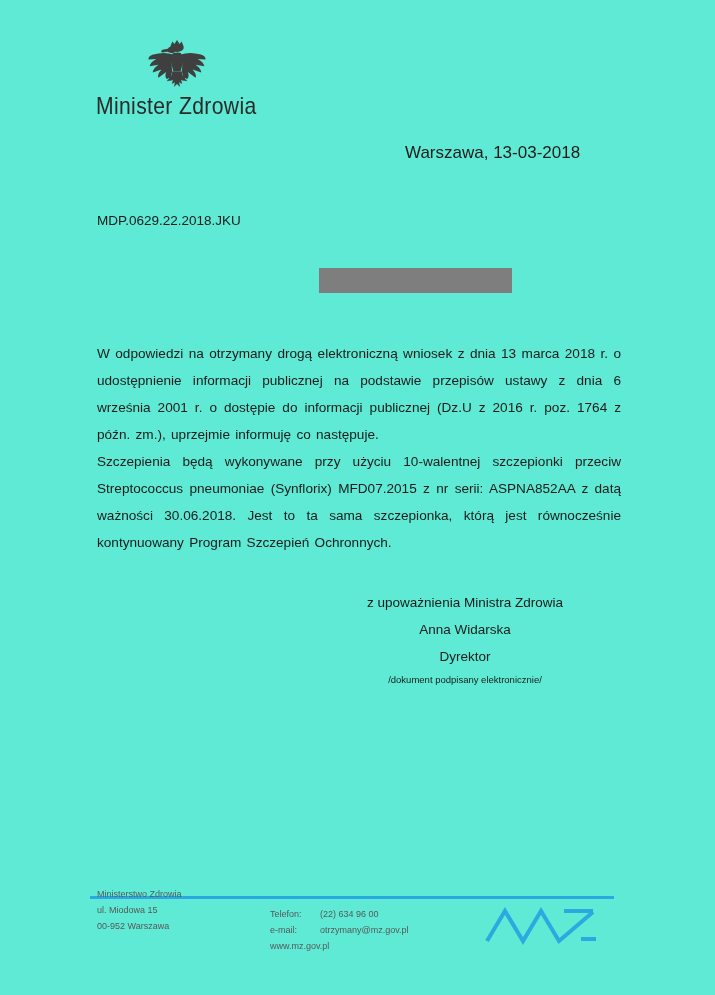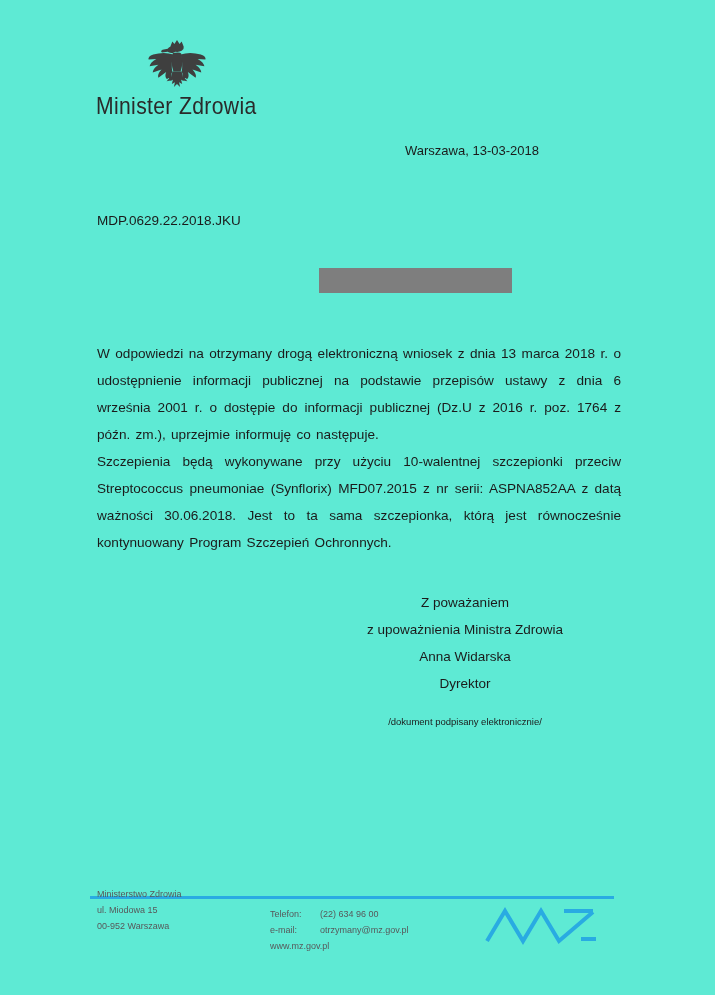--- a/index.html
+++ b/index.html
@@ -15,42 +15,42 @@
   .emblem { position:absolute; left:146px; top:36px; width:62px; height:56px; }
   .title {
     position:absolute; left:96px; top:92px;
     font-size:24px; font-weight:400; color:#2a2a2a;
     letter-spacing:0.4px;
     transform:scaleX(0.88); transform-origin:left center;
     white-space:nowrap;
   }
   .date-line {
     position:absolute; left:405px; top:143px;
-    font-size:13px; white-space:nowrap;
+    font-size:17px; white-space:nowrap;
   }
   .ref {
     position:absolute; left:97px; top:213px;
     font-size:13.5px; white-space:nowrap;
   }
   .redaction {
     position:absolute; left:319px; top:268px;
     width:193px; height:25px;
     background:var(--redaction,#7E7E7E);
   }
   .body-text {
     position:absolute; left:97px; top:340px; width:524px;
     font-size:13.6px; line-height:27px;
     text-align:justify; word-spacing:1.5px;
   }
   .body-text p { margin:0; }
   .signature {
     position:absolute; left:305px; top:589px; width:320px;
     text-align:center; font-size:13.5px; line-height:27px;
   }
-  .signature .sig-note { font-size:9.5px; line-height:14px; margin-top:18px; }
+  .signature .sig-note { font-size:9.5px; line-height:14px; margin-top:3px; }
   .footer-rule {
     position:absolute; left:90px; top:896px;
     width:524px; height:3px;
     background:var(--accent,#29ABE2);
   }
   .footer-address {
     position:absolute; left:97px; top:886px;
     font-size:9px; line-height:16px; color:#57585a;
   }
   .footer-contact {
@@ -99,21 +99,20 @@
   <div class="ref">MDP.0629.22.2018.JKU</div>
 
   <div class="redaction"></div>
 
   <div class="body-text">
     <p>W odpowiedzi na otrzymany drogą elektroniczną wniosek z dnia 13 marca 2018 r. o udostępnienie informacji publicznej na podstawie przepisów ustawy z dnia 6 września 2001 r. o dostępie do informacji publicznej (Dz.U z 2016 r. poz. 1764 z późn. zm.), uprzejmie informuję co następuje.</p>
     <p>Szczepienia będą wykonywane przy użyciu 10-walentnej szczepionki przeciw Streptococcus pneumoniae (Synflorix) MFD07.2015 z nr serii: ASPNA852AA z datą ważności 30.06.2018. Jest to ta sama szczepionka, którą jest równocześnie kontynuowany Program Szczepień Ochronnych.</p>
   </div>
 
   <div class="signature">
-    <div>Z poważaniem</div>
     <div>z upoważnienia Ministra Zdrowia</div>
     <div>Anna Widarska</div>
     <div>Dyrektor</div>
     <div class="sig-note">/dokument podpisany elektronicznie/</div>
   </div>
 
   <div class="footer-rule"></div>
 
   <div class="footer-address">
     <div>Ministerstwo Zdrowia</div>

